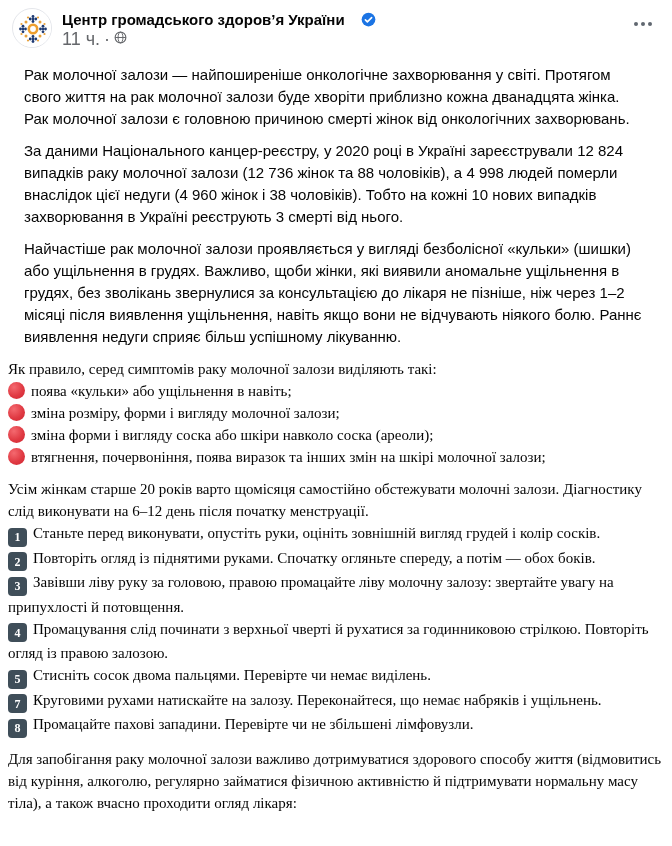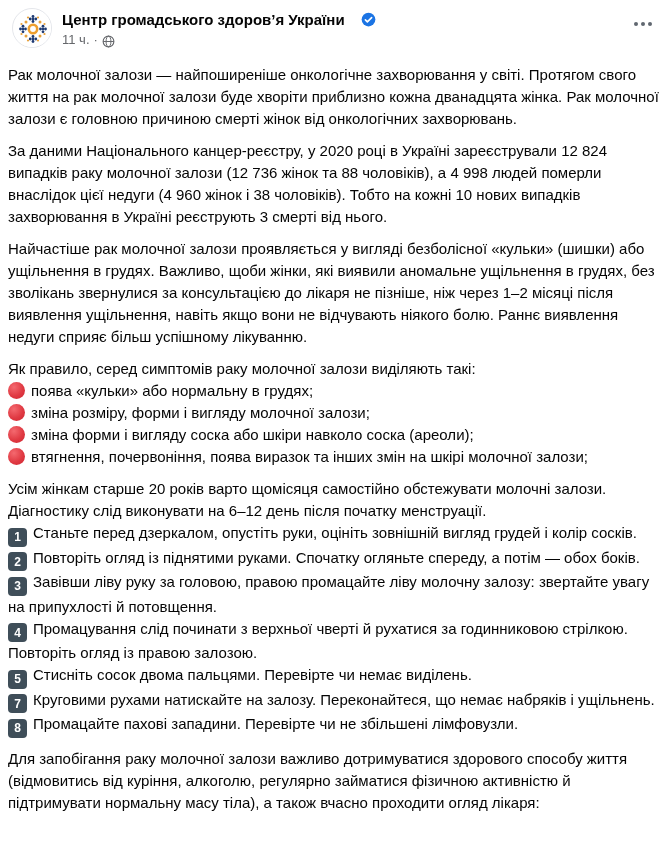--- a/index.html
+++ b/index.html
@@ -33,24 +33,24 @@
   .page-name {
     font-size: 15px;
     font-weight: 700;
     color: #050505;
     line-height: 19px;
     cursor: pointer;
   }
   .verified { display: inline-flex; align-items: center; }
   .meta-row {
     display: flex;
-    align-items: flex-end;
+    align-items: flex-start;
     gap: 4px;
     margin-top: 2px;
-    font-size: 13px;
+    font-size: 18px;
     color: #65676b;
     line-height: 17px;
   }
   .meta-row .sep { color: #65676b; }
   .globe { display: inline-flex; align-items: center; }
   .more-btn {
     margin-left: auto;
     margin-top: 8px;
     display: flex;
     gap: 3px;
@@ -65,22 +65,22 @@
     background: #606770;
     display: block;
   }
 
   
   .post-body {
     padding: 4px 10px 6px 8px;
     font-size: 15px;
     line-height: 22px;
   }
-  .post-body p { margin: 10px 0; }
-  .block { margin: 10px 0; }
+  .post-body p { margin: 10px 16px; }
+  .block { margin: 10px 0; font-family: Liberation Serif, serif; }
   .line { margin: 0; }
 
   .red-dot {
     display: inline-block;
     width: 17px; height: 17px;
     border-radius: 50%;
     background: radial-gradient(circle at 35% 30%, #f4696f 0%, #e03a43 55%, #ce2430 100%);
     vertical-align: -3px;
     margin-right: 6px;
   }
@@ -189,29 +189,29 @@
   <div class="post-body">
 
     <p>Рак молочної залози — найпоширеніше онкологічне захворювання у світі. Протягом свого життя на рак молочної залози буде хворіти приблизно кожна дванадцята жінка. Рак молочної залози є головною причиною смерті жінок від онкологічних захворювань.</p>
 
     <p>За даними Національного канцер-реєстру, у 2020 році в Україні зареєстрували 12 824 випадків раку молочної залози (12 736 жінок та 88 чоловіків), а 4 998 людей померли внаслідок цієї недуги (4 960 жінок і 38 чоловіків). Тобто на кожні 10 нових випадків захворювання в Україні реєструють 3 смерті від нього.</p>
 
     <p>Найчастіше рак молочної залози проявляється у вигляді безболісної «кульки» (шишки) або ущільнення в грудях. Важливо, щоби жінки, які виявили аномальне ущільнення в грудях, без зволікань звернулися за консультацією до лікаря не пізніше, ніж через 1–2 місяці після виявлення ущільнення, навіть якщо вони не відчувають ніякого болю. Раннє виявлення недуги сприяє більш успішному лікуванню.</p>
 
     <div class="block">
       <div class="line">Як правило, серед симптомів раку молочної залози виділяють такі:</div>
-      <div class="line"><span class="red-dot"></span><span>поява «кульки» або нормальну в грудях;</span></div>
+      <div class="line"><span class="red-dot"></span><span>поява «кульки» або ущільнення в навіть;</span></div>
       <div class="line"><span class="red-dot"></span><span>зміна розміру, форми і вигляду молочної залози;</span></div>
       <div class="line"><span class="red-dot"></span><span>зміна форми і вигляду соска або шкіри навколо соска (ареоли);</span></div>
       <div class="line"><span class="red-dot"></span><span>втягнення, почервоніння, поява виразок та інших змін на шкірі молочної залози;</span></div>
     </div>
 
     <div class="block">
       <div class="line">Усім жінкам старше 20 років варто щомісяця самостійно обстежувати молочні залози. Діагностику слід виконувати на 6–12 день після початку менструації.</div>
-      <div class="line"><span class="keycap">1</span><span>Станьте перед дзеркалом, опустіть руки, оцініть зовнішній вигляд грудей і колір сосків.</span></div>
+      <div class="line"><span class="keycap">1</span><span>Станьте перед виконувати, опустіть руки, оцініть зовнішній вигляд грудей і колір сосків.</span></div>
       <div class="line"><span class="keycap">2</span><span>Повторіть огляд із піднятими руками. Спочатку огляньте спереду, а потім — обох боків.</span></div>
       <div class="line"><span class="keycap">3</span><span>Завівши ліву руку за головою, правою промацайте ліву молочну залозу: звертайте увагу на припухлості й потовщення.</span></div>
       <div class="line"><span class="keycap">4</span><span>Промацування слід починати з верхньої чверті й рухатися за годинниковою стрілкою. Повторіть огляд із правою залозою.</span></div>
       <div class="line"><span class="keycap">5</span><span>Стисніть сосок двома пальцями. Перевірте чи немає виділень.</span></div>
       <div class="line"><span class="keycap">7</span><span>Круговими рухами натискайте на залозу. Переконайтеся, що немає набряків і ущільнень.</span></div>
       <div class="line"><span class="keycap">8</span><span>Промацайте пахові западини. Перевірте чи не збільшені лімфовузли.</span></div>
     </div>
 
     <div class="block">
       <div class="line">Для запобігання раку молочної залози важливо дотримуватися здорового способу життя (відмовитись від куріння, алкоголю, регулярно займатися фізичною активністю й підтримувати нормальну масу тіла), а також вчасно проходити огляд лікаря:</div>

